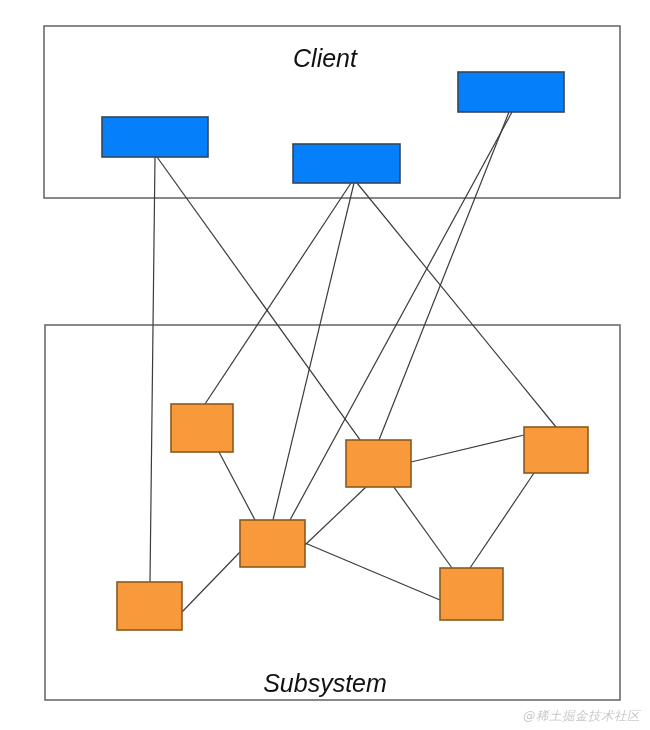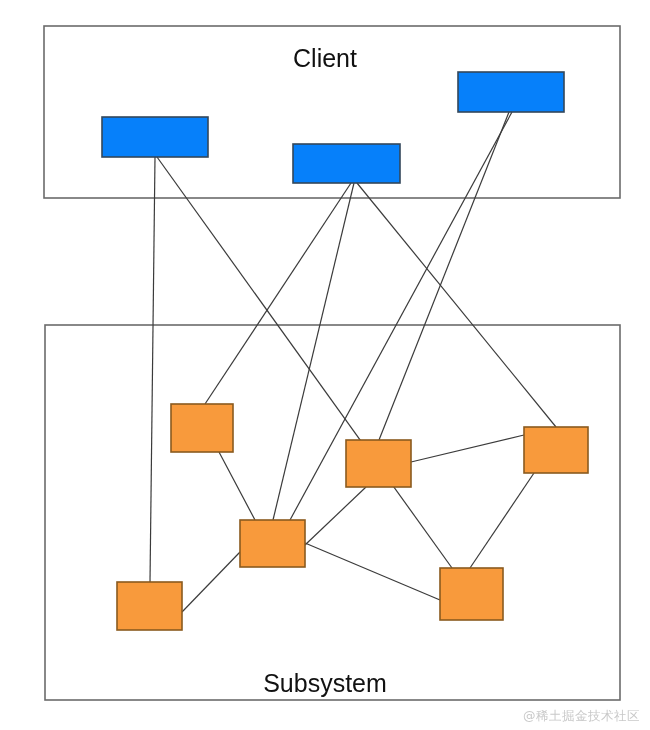--- a/index.html
+++ b/index.html
@@ -13,20 +13,21 @@
     font-family: "Liberation Sans", sans-serif;
     position: relative;
     overflow: hidden;
   }
   #diagram-root {
     position: absolute;
     left: 0;
     top: 0;
     width: 650px;
     height: 730px;
+    font-style: italic;
   }
   svg#facade-svg {
     position: absolute;
     left: 0;
     top: 0;
     width: 650px;
     height: 730px;
     display: block;
   }
   .group-label {

